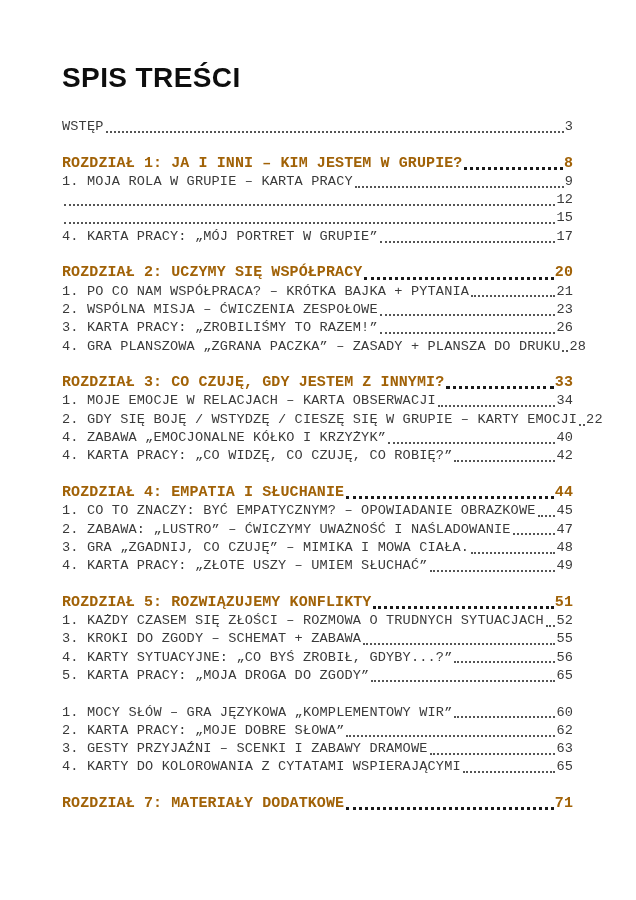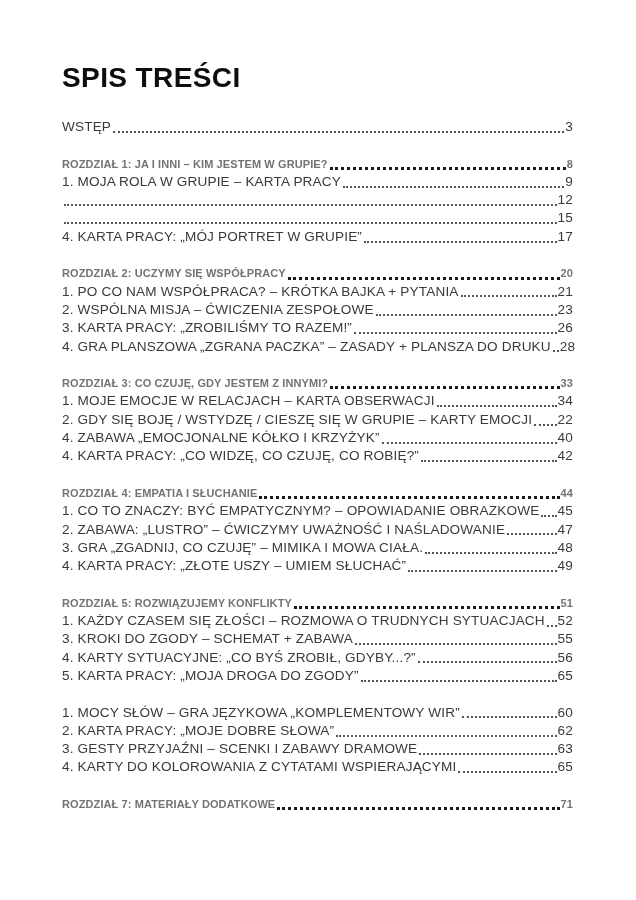--- a/index.html
+++ b/index.html
@@ -28,25 +28,26 @@
   }
   .toc { width: 100%; }
   .row {
     display: flex;
     align-items: flex-end;
     white-space: nowrap;
     font-size: 13.6px;
     line-height: 18.3px;
     color: #3a3a3a;
     letter-spacing: 0.15px;
+    font-family: Liberation Mono, monospace;
   }
   .row.head {
-    font-size: 11px;
+    font-size: 15px;
     font-weight: 700;
-    color: #737373;
+    color: #a16207;
     letter-spacing: 0.1px;
   }
   .label { flex: 0 0 auto; }
   .leader {
     flex: 1 1 auto;
     min-width: 6px;
     align-self: flex-end;
     border-bottom: 2px dotted #555555;
     margin: 0 1px 3.5px 2px;
     height: 0;

